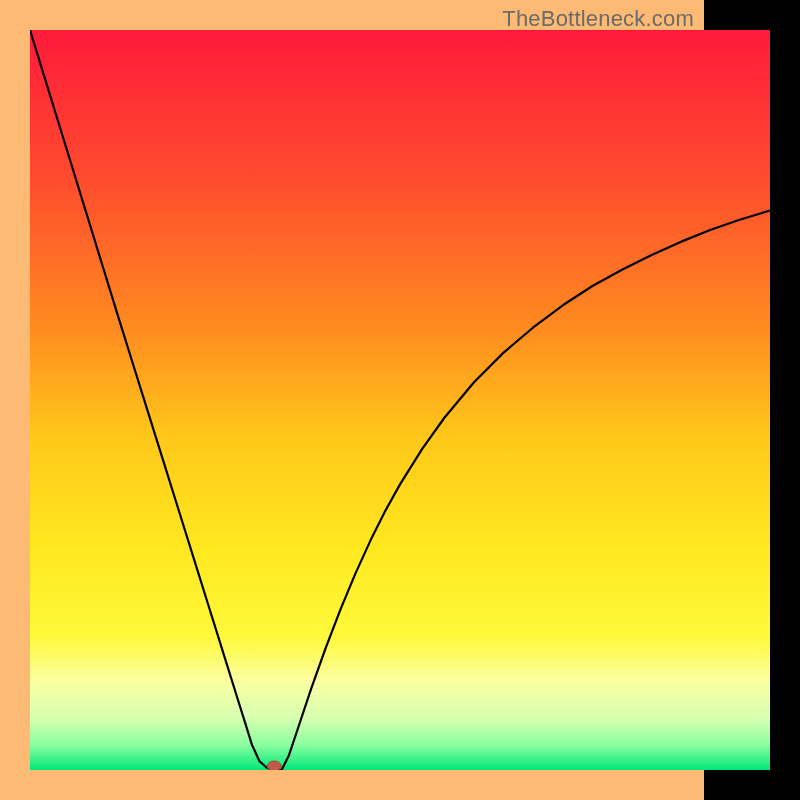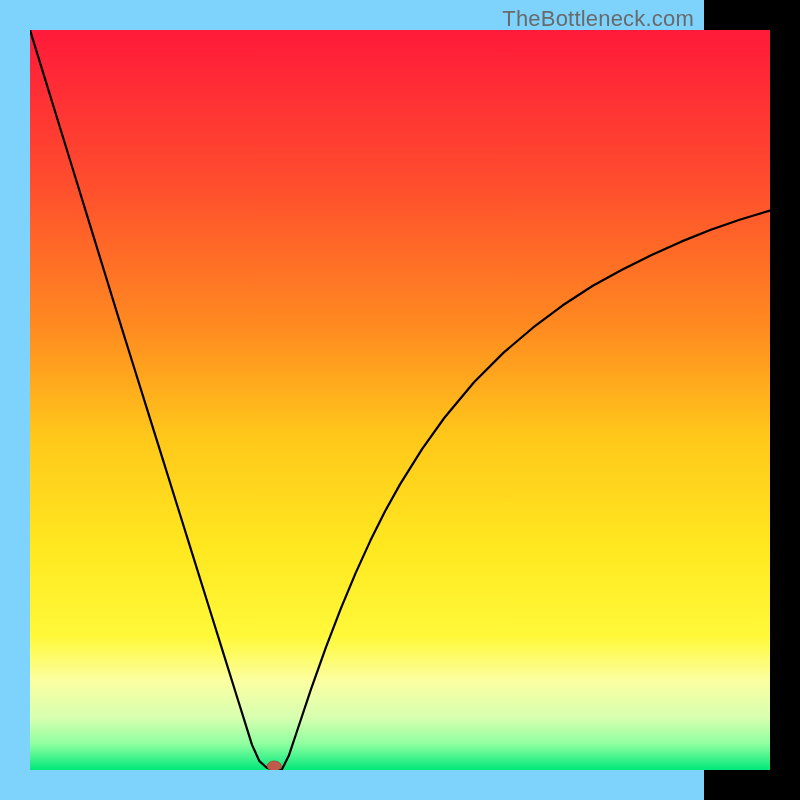--- a/index.html
+++ b/index.html
@@ -8,21 +8,21 @@
     width: 800px;
     height: 800px;
     overflow: hidden;
     background: #000;
     font-family: Arial, Helvetica, sans-serif;
   }
   .frame {
     position: relative;
     width: 704px;
     height: 800px;
-    background: #7dd3fc;
+    background: #fdba74;
   }
   .plot-area {
     position: absolute;
     left: 30px;
     top: 30px;
     width: 740px;
     height: 740px;
     overflow: hidden;
   }
   .attribution {

